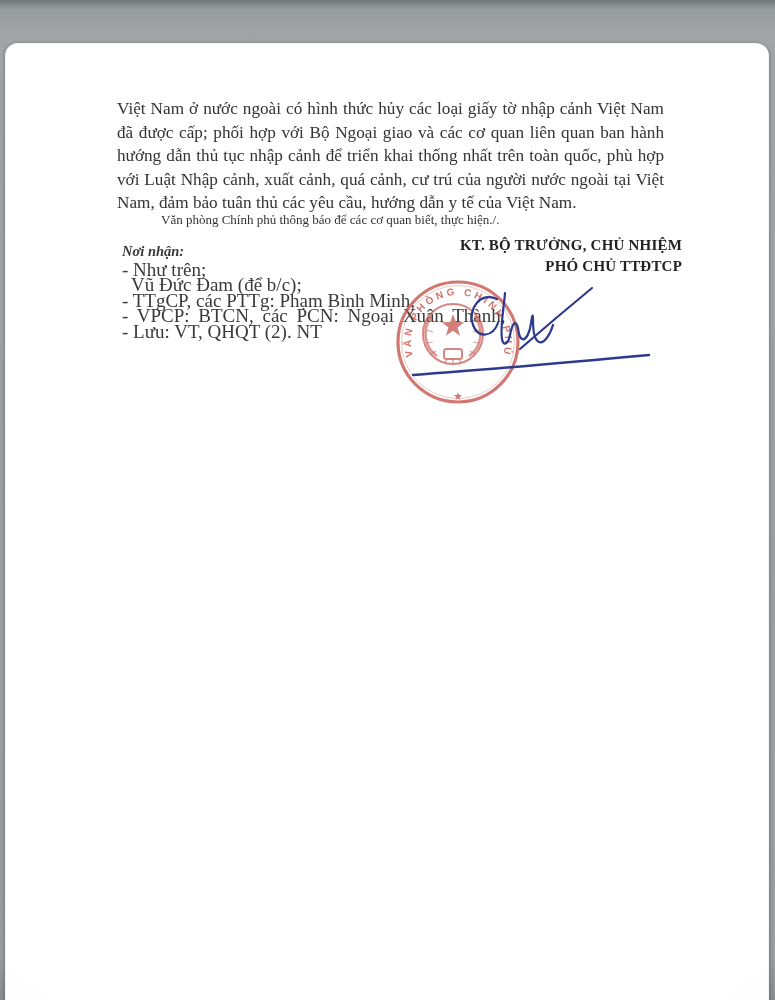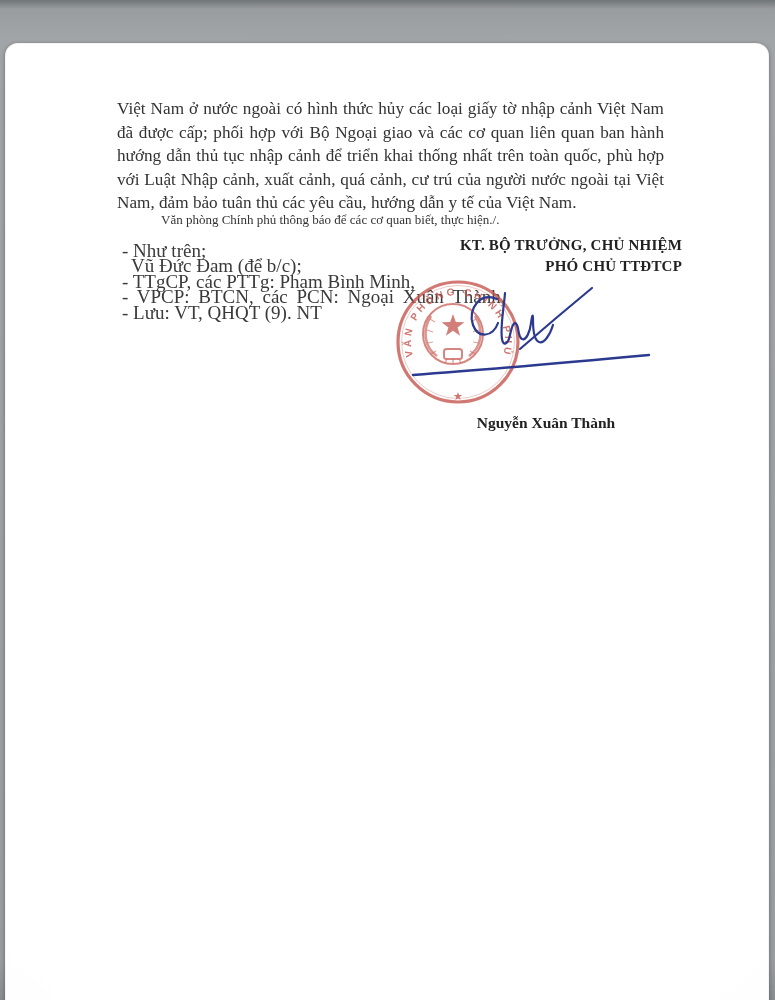--- a/index.html
+++ b/index.html
@@ -116,25 +116,26 @@
 </head>
 <body>
 
 <div class="page">
 
   <div class="body-par">Việt Nam ở nước ngoài có hình thức hủy các loại giấy tờ nhập cảnh Việt Nam đã được cấp; phối hợp với Bộ Ngoại giao và các cơ quan liên quan ban hành hướng dẫn thủ tục nhập cảnh để triển khai thống nhất trên toàn quốc, phù hợp với Luật Nhập cảnh, xuất cảnh, quá cảnh, cư trú của người nước ngoài tại Việt Nam, đảm bảo tuân thủ các yêu cầu, hướng dẫn y tế của Việt Nam.</div>
 
   <div class="closing-par">Văn phòng Chính phủ thông báo để các cơ quan biết, thực hiện./.</div>
 
   <div class="recipients">
+    <div class="label">Nơi nhận:</div>
     <div class="line">- Như trên;</div>
     <div class="line indent">Vũ Đức Đam (để b/c);</div>
     <div class="line">- TTgCP, các PTTg: Phạm Bình Minh,</div>
     <div class="line spread">- VPCP: BTCN, các PCN: Ngoại Xuân Thành,</div>
-    <div class="line">- Lưu: VT, QHQT (9). NT</div>
+    <div class="line">- Lưu: VT, QHQT (2). NT</div>
   </div>
 
   <div class="sign-block">
     <div class="sign-title">KT. BỘ TRƯỞNG, CHỦ NHIỆM</div>
     <div class="sign-title">PHÓ CHỦ TTĐTCP</div>
   </div>
 
   <svg class="seal-svg" viewBox="0 0 140 140" aria-hidden="true">
     <g stroke="#c4544c" fill="none">
       <circle cx="67" cy="68" r="60" stroke-width="3.2" opacity="0.9"></circle>
@@ -160,15 +161,14 @@
 
   <svg class="sig-svg" viewBox="0 0 260 110" aria-hidden="true">
     <g stroke="#2b3a8f" fill="none" stroke-width="2.2" stroke-linecap="round" stroke-linejoin="round">
       <path d="M 92 16 C 76 8 62 26 68 42 C 73 56 88 54 93 40"></path>
       <path d="M 100 10 C 99 24 95 44 97 56 C 98 63 103 62 105 52 C 107 43 109 37 112 42 C 114 46 113 54 117 56 C 121 58 125 49 126 40 C 127 33 128 29 128 37 C 128 47 129 57 134 59 C 139 61 145 52 148 42"></path>
       <path d="M 115 66 C 138 46 164 24 187 5"></path>
       <path d="M 8 92 C 78 87 168 79 244 72" stroke-width="2.5"></path>
     </g>
   </svg>
 
-  <div class="signer-name">Nguyễn Xuân Thành</div>
 
 </div>
 
 </body></html>

